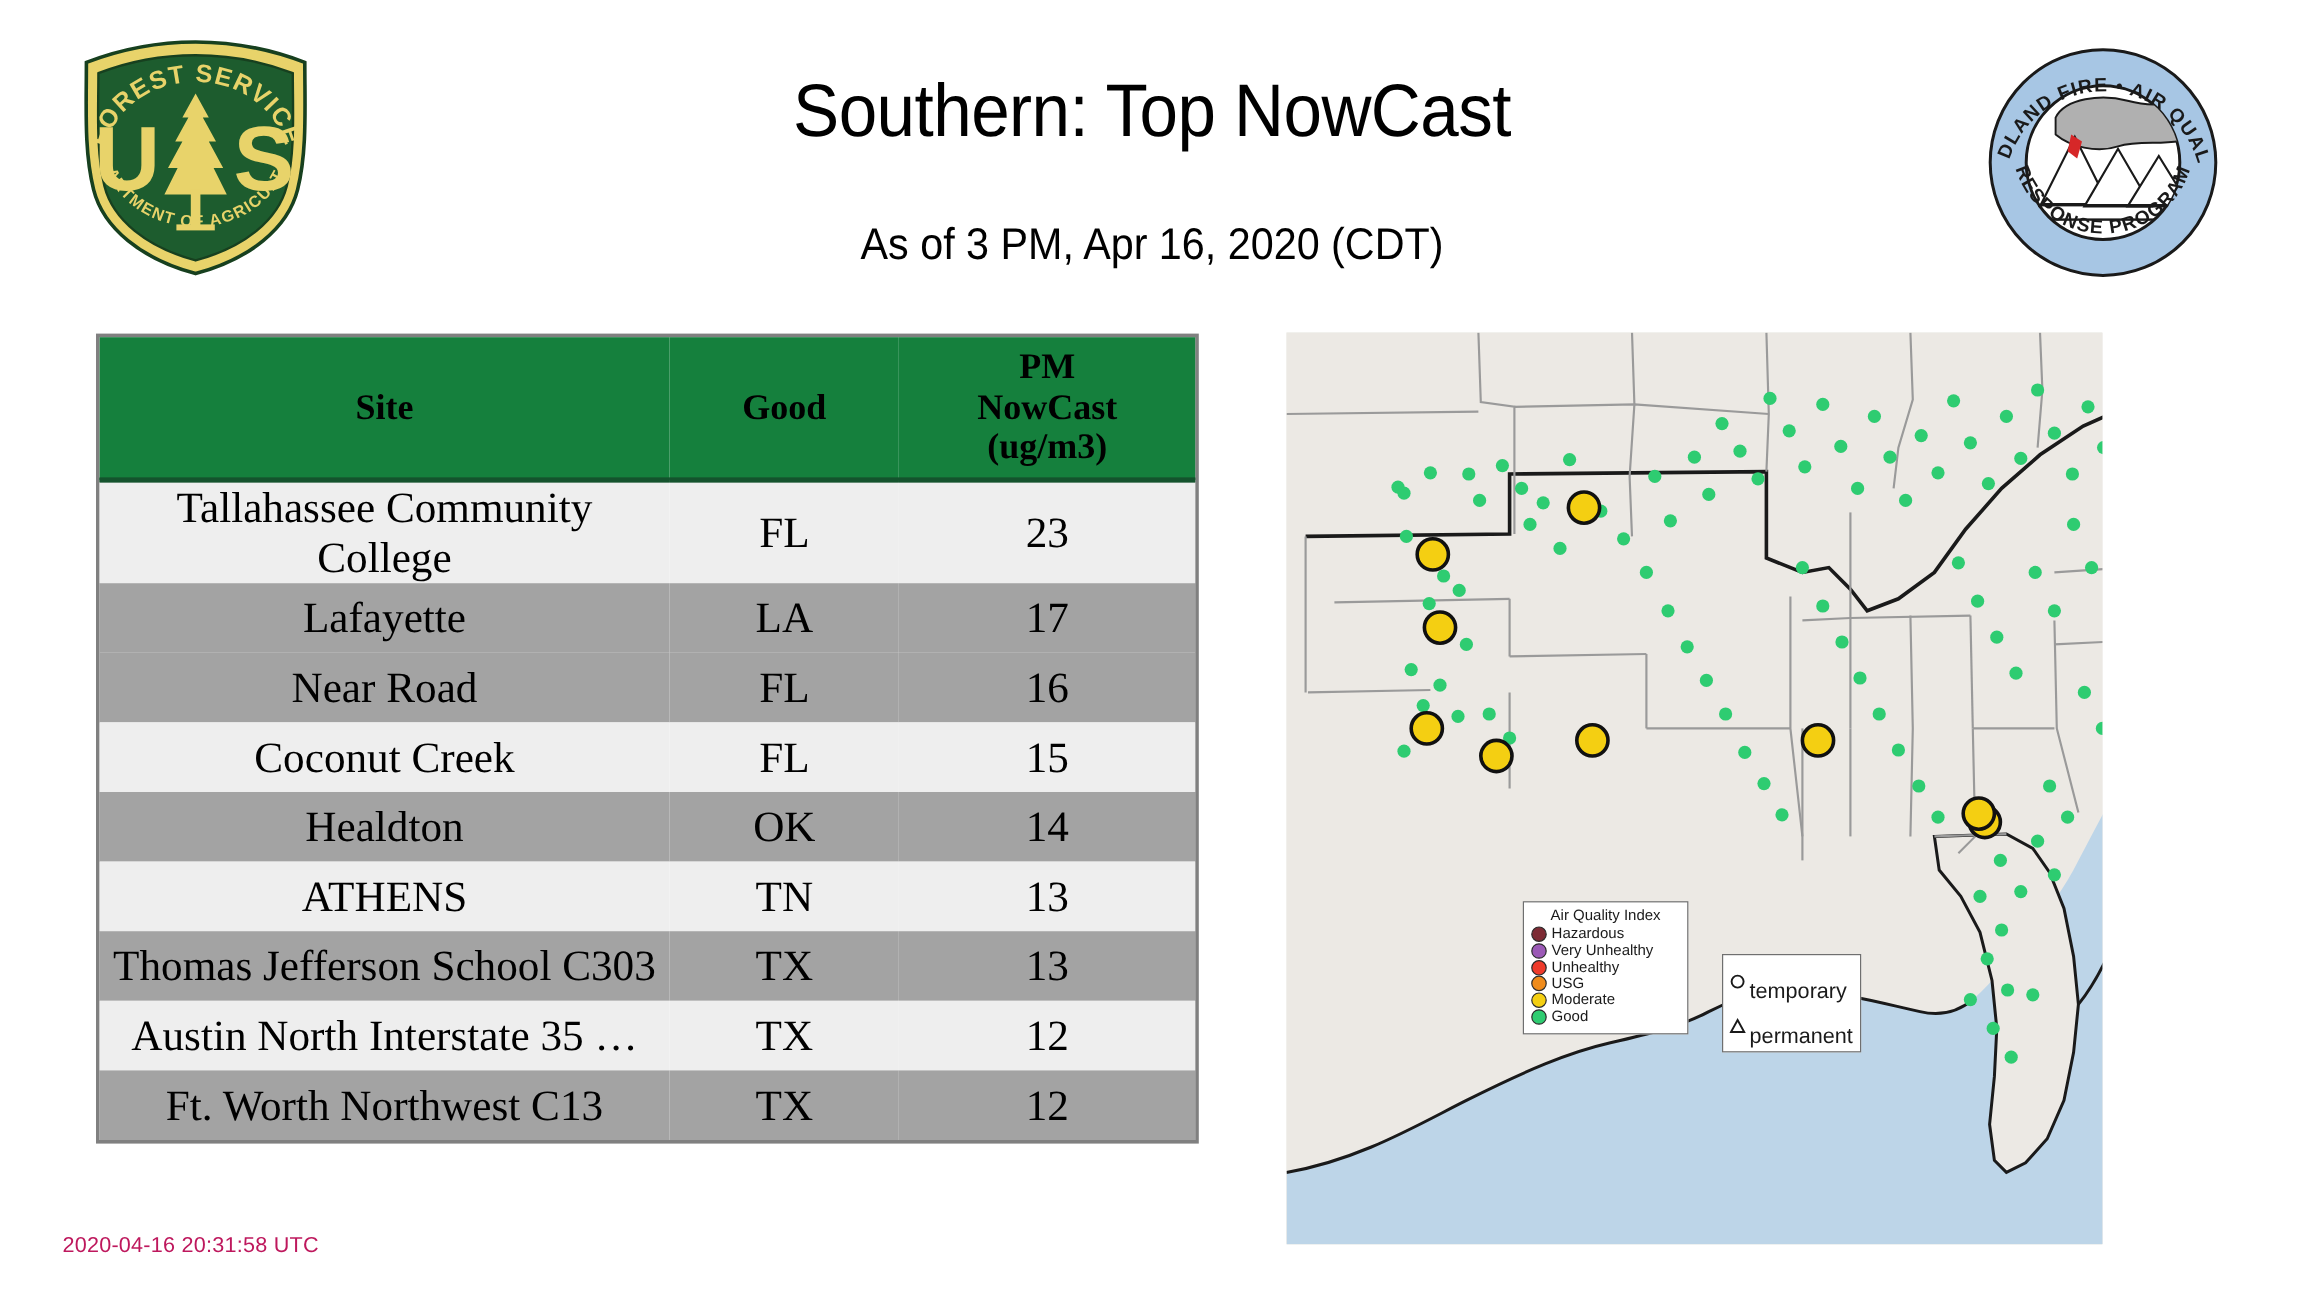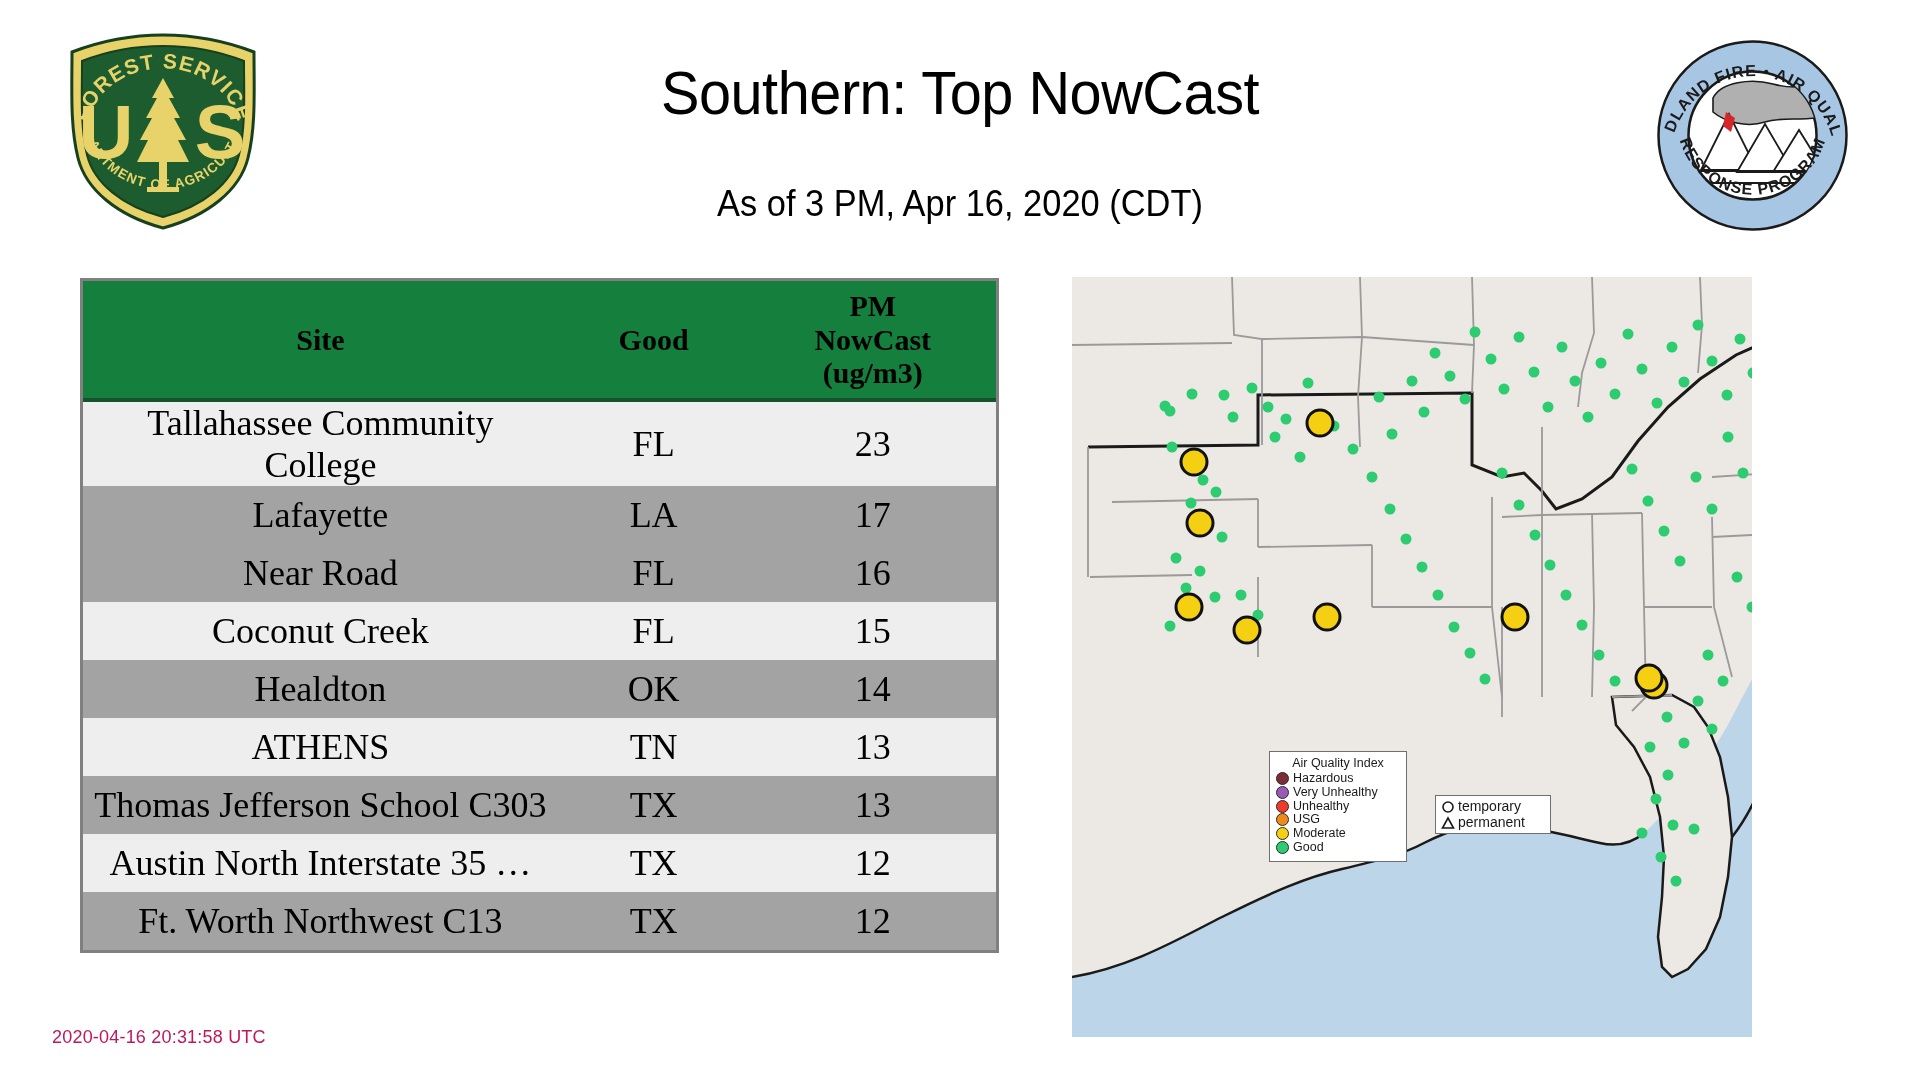--- a/index.html
+++ b/index.html
@@ -70,21 +70,21 @@
   #aqi-legend{left:197px;top:474px;width:124px;padding:4px 6px 6px 6px;}
   #aqi-legend .legend-title{font-size:12.5px;text-align:center;margin-bottom:2px;}
   #aqi-legend .legend-row{display:flex;gap:4px;line-height:1.06;margin:0.5px 0;}
   #aqi-legend .swatch{
     width:11px;height:11px;border-radius:50%;border:1.4px solid #2b2b2b;flex:0 0 auto;
   }
   #aqi-legend .legend-label{font-size:12.5px;white-space:nowrap;}
 
   #site-type-legend{left:363px;top:518px;width:104px;padding:3px 5px;}
   #site-type-legend .st-row{display:flex;align-items:center;gap:3px;line-height:1.12;}
-  #site-type-legend .st-label{font-size:14px;}
+  #site-type-legend .st-label{font-size:18px;margin-top:17px;}
   .st-glyph{width:14px;height:14px;flex:0 0 auto;}
 </style>
 </head>
 <body>
 
 <div id="fs-logo">
   <svg viewBox="0 0 210 205" width="210" height="205" aria-hidden="true">
     <defs>
       <path id="arcTop" d="M 32,86 A 76,66 0 0 1 178,86"></path>
       <path id="arcBot" d="M 30,112 A 80,72 0 0 0 180,112"></path>

